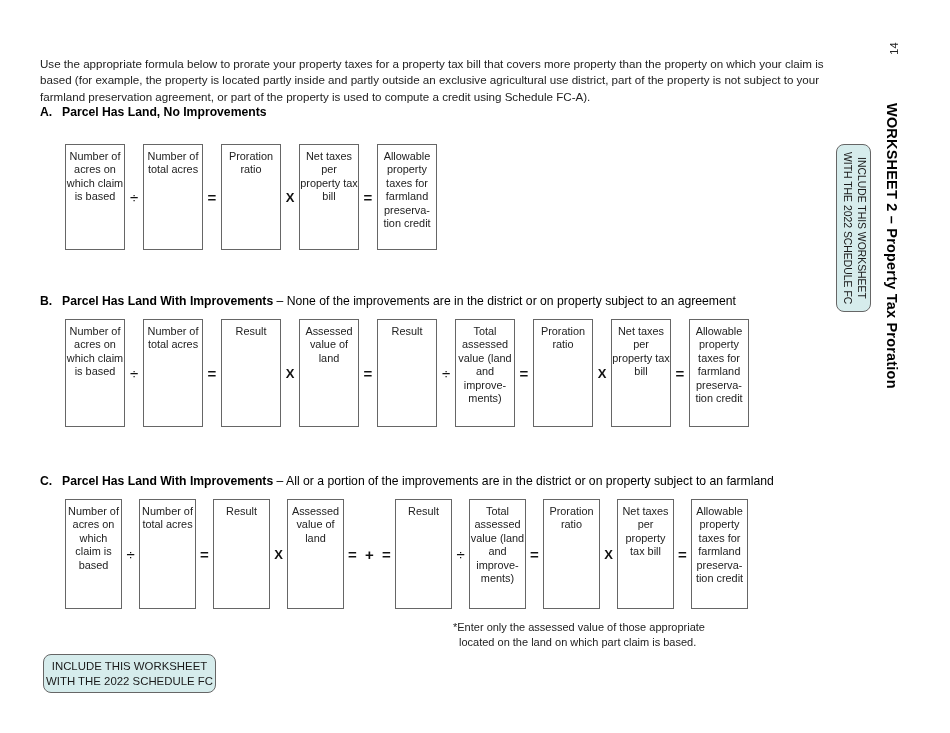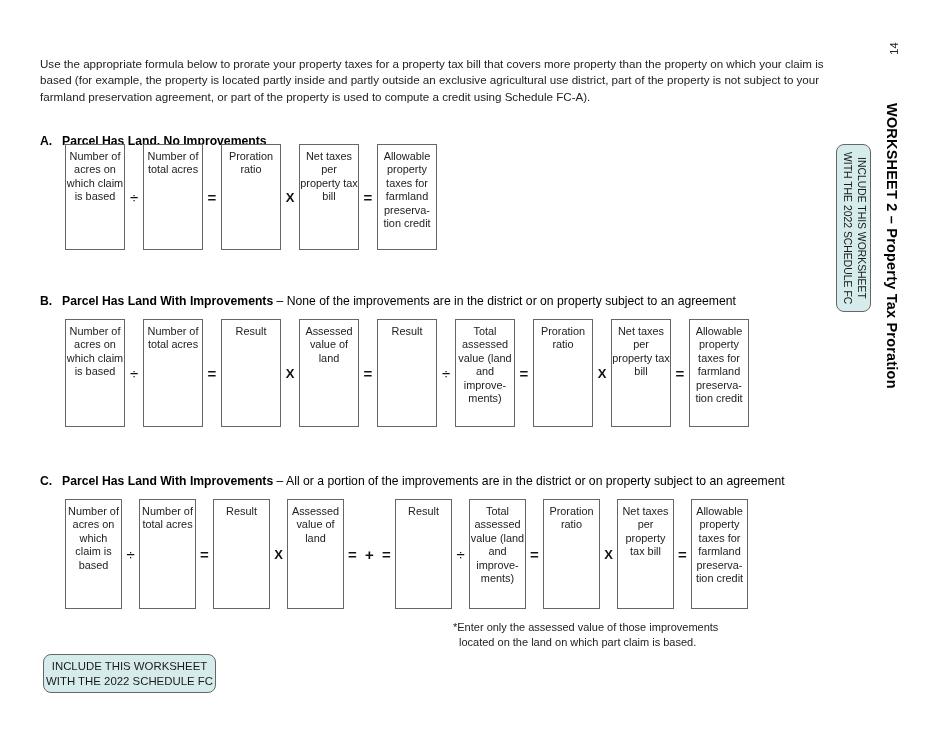--- a/index.html
+++ b/index.html
@@ -40,21 +40,21 @@
     display: inline-block;
     width: 22px;
   }
   .section-heading .sec-title {
     font-weight: bold;
   }
   .section-heading .sec-sub {
     font-weight: normal;
   }
 
-  #heading-a { top: 134px; }
+  #heading-a { top: 105px; }
   #heading-b { top: 294px; }
   #heading-c { top: 474px; }
 
   
   .formula-row {
     position: absolute;
     left: 65px;
     display: flex;
     align-items: flex-start;
   }
@@ -216,21 +216,21 @@
     <div class="cell-box">Total assessed value (land and improve- ments)</div>
     <div class="op eq">=</div>
     <div class="cell-box">Proration ratio</div>
     <div class="op mul">X</div>
     <div class="cell-box">Net taxes per property tax bill</div>
     <div class="op eq">=</div>
     <div class="cell-box">Allowable property taxes for farmland preserva- tion credit</div>
   </div>
 
 <div class="section-heading" id="heading-c">
-  <span class="sec-letter">C.</span><span class="sec-title">Parcel Has Land With Improvements</span><span class="sec-sub"> – All or a portion of the improvements are in the district or on property subject to an agreement</span>
+  <span class="sec-letter">C.</span><span class="sec-title">Parcel Has Land With Improvements</span><span class="sec-sub"> – All or a portion of the improvements are in the district or on property subject to an farmland</span>
 </div>
 <div class="formula-row" id="row-c">
     <div class="cell-box">Number of acres on which claim is based</div>
     <div class="op div">÷</div>
     <div class="cell-box">Number of total acres</div>
     <div class="op eq">=</div>
     <div class="cell-box">Result</div>
     <div class="op mul">X</div>
     <div class="cell-box">Assessed value of land</div>
     <div class="op eq">=</div>
@@ -241,21 +241,21 @@
     <div class="cell-box">Total assessed value (land and improve- ments)</div>
     <div class="op eq">=</div>
     <div class="cell-box">Proration ratio</div>
     <div class="op mul">X</div>
     <div class="cell-box">Net taxes per property tax bill</div>
     <div class="op eq">=</div>
     <div class="cell-box">Allowable property taxes for farmland preserva- tion credit</div>
   </div>
 
 <div id="footnote">
-  <span>*Enter only the assessed value of those improvements</span>
+  <span>*Enter only the assessed value of those appropriate</span>
   <span class="fn-line2">located on the land on which part claim is based.</span>
 </div>
 
 <div id="bottom-badge">
   <span>INCLUDE THIS WORKSHEET</span>
   <span>WITH THE 2022 SCHEDULE FC</span>
 </div>
 
 <div id="page-number">14</div>
 <div id="rail-title">WORKSHEET 2 – Property Tax Proration</div>

